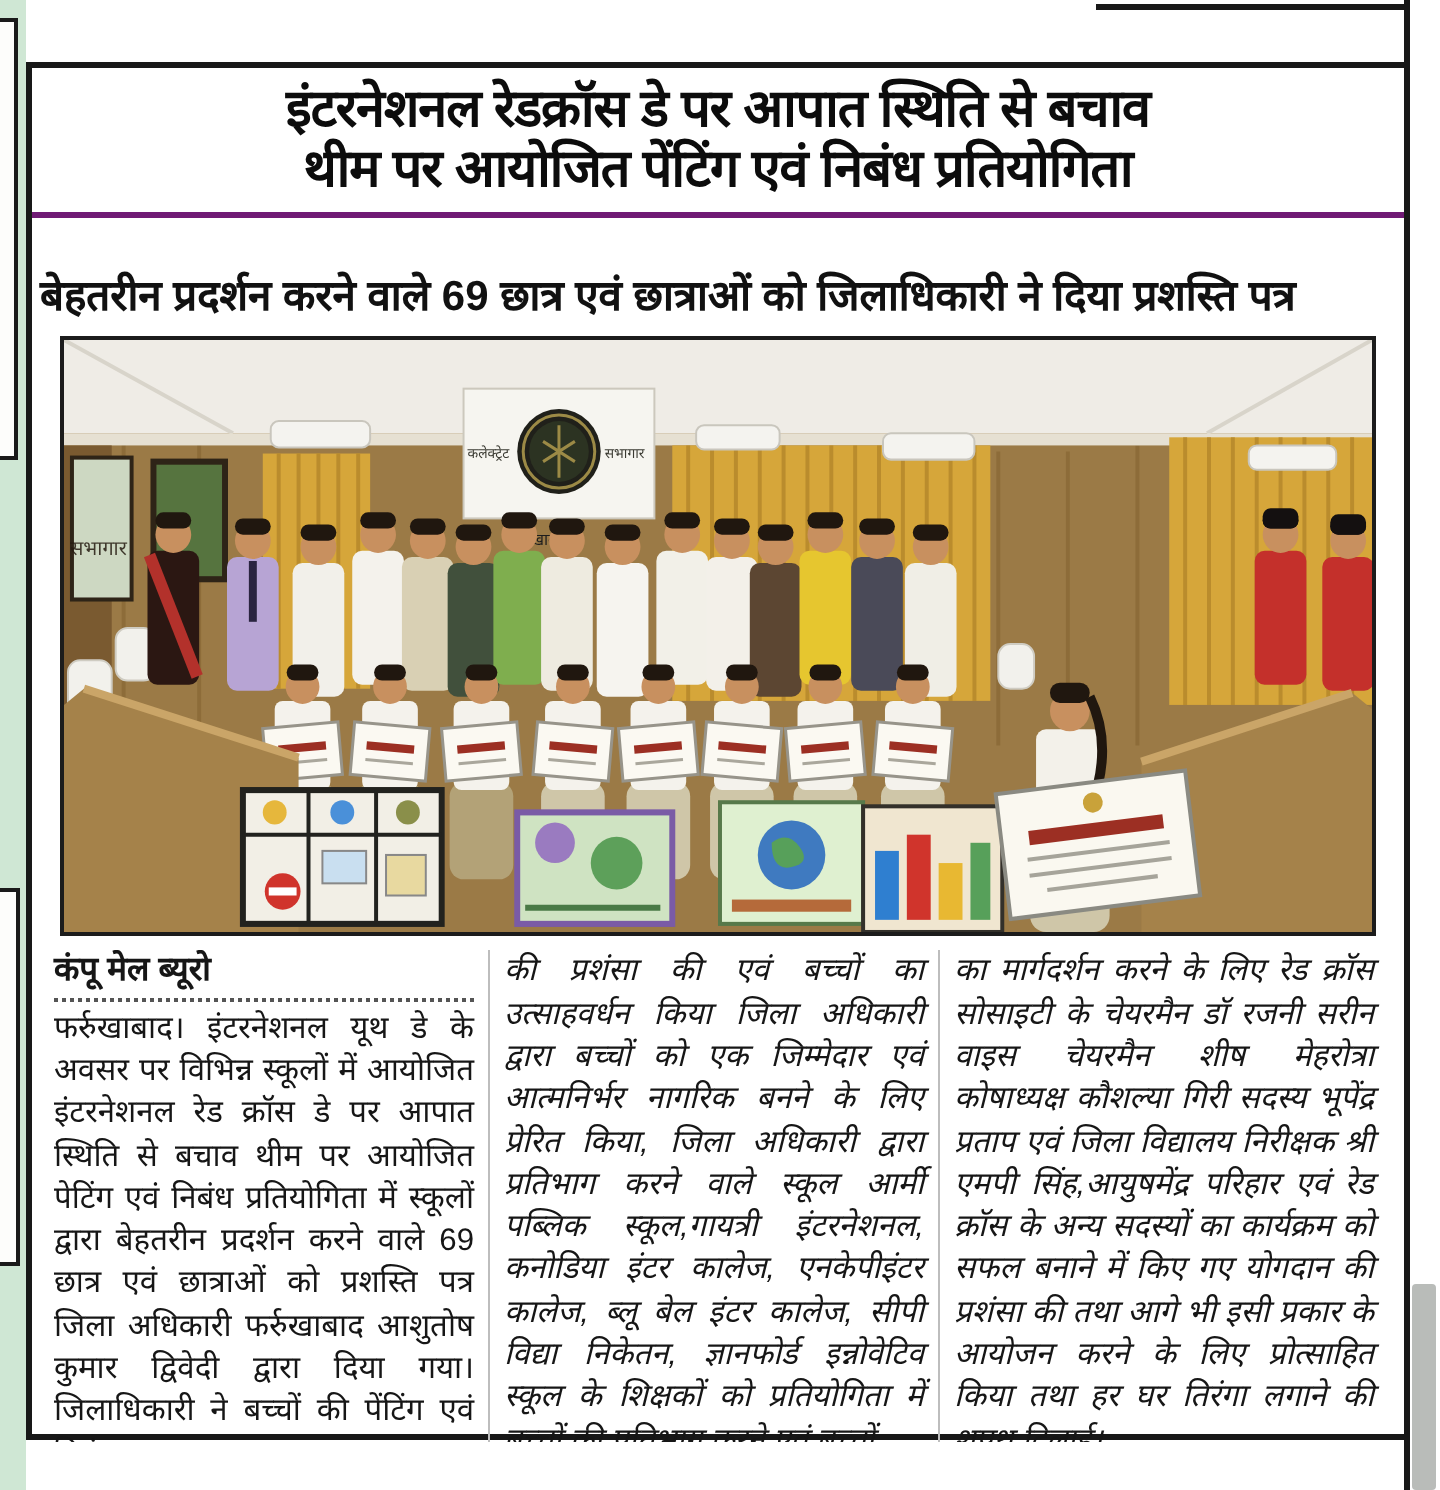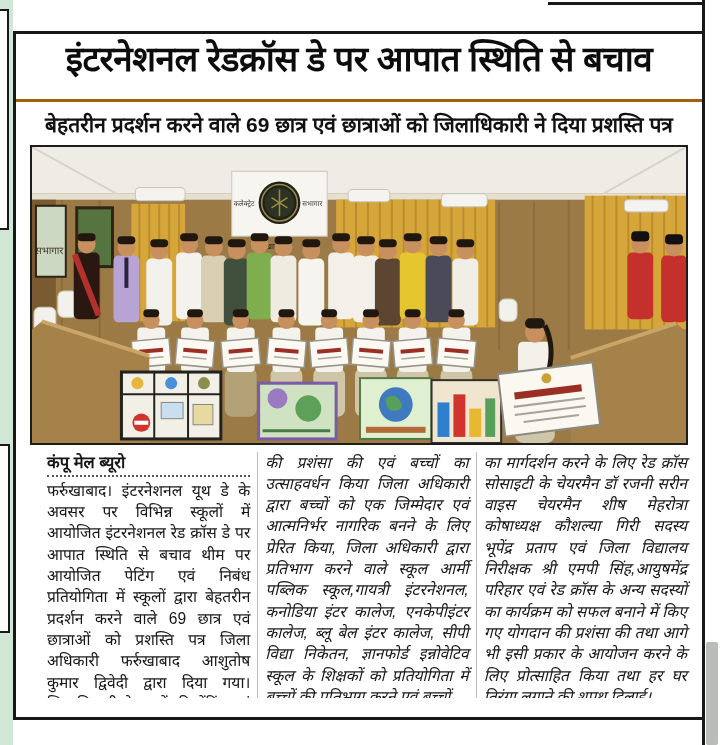--- a/index.html
+++ b/index.html
@@ -13,36 +13,36 @@
   .frag-b{left:0;top:444px;width:10px;height:189px;}
   .page-vline{position:absolute;left:702px;top:0;width:3px;height:745px;background:#181818;}
   .top-hline{position:absolute;left:548px;top:2px;width:156px;height:3px;background:#181818;}
   .artifact-bar{position:absolute;left:706px;top:642px;width:12px;height:103px;background:#b9bcb9;border-radius:2px;}
 
   .article{
     position:absolute;left:13px;top:31px;width:689px;height:689px;box-sizing:border-box;
     background:#fff;border:3px solid #181818;border-right:none;
   }
   .headline{
-    text-align:center;font-weight:bold;font-size:35px;line-height:1.16;
-    padding:5px 6px 19px;border-bottom:3px solid #a16207;color:#0c0c0c;
+    text-align:center;font-weight:bold;font-size:26px;line-height:1.16;
+    padding:5px 6px 7px;border-bottom:3px solid #701a75;color:#0c0c0c;
     letter-spacing:-0.5px;overflow:hidden;
   }
   .headline div{white-space:nowrap;}
   .subheadline{
-    text-align:center;font-weight:bold;font-size:21px;color:#111;
-    padding:8px 4px 7px;white-space:nowrap;overflow:hidden;
+    font-weight:bold;font-size:21px;color:#111;
+    padding:24px 4px 7px;white-space:nowrap;overflow:hidden;
   }
   .photo-wrap{
     margin:0 14px;height:296px;border:2px solid #1c1c1c;position:relative;
     overflow:hidden;background:#9b7a46;
   }
   .photo-wrap svg{display:block;width:100%;height:100%;}
   .cols{
-    display:flex;align-items:stretch;padding:7px 8px 0 24px;height:246px;box-sizing:content-box;
+    display:flex;align-items:stretch;padding:7px 8px 0 4px;height:246px;box-sizing:content-box;
   }
   .col{
     flex:1;padding:0 7px;text-align:justify;font-size:15.6px;line-height:21.3px;
     color:#161616;overflow:hidden;
   }
   .col + .col{border-left:1.5px solid #bdbdbd;font-style:italic;}
   .byline{
     font-weight:bold;font-size:16.5px;border-bottom:2px dotted #555;
     padding-bottom:2px;margin-bottom:3px;text-align:left;
   }
@@ -55,20 +55,21 @@
 <div class="frag frag-a"></div>
 <div class="frag frag-b"></div>
 <div class="page-vline"></div>
 <div class="top-hline"></div>
 <div class="artifact-bar"></div>
 
 <div class="article">
 
   <div class="headline">
     <div>इंटरनेशनल रेडक्रॉस डे पर आपात स्थिति से बचाव</div>
+    <div>थीम पर आयोजित पेंटिंग एवं निबंध प्रतियोगिता</div>
   </div>
 
   <div class="subheadline">बेहतरीन प्रदर्शन करने वाले 69 छात्र एवं छात्राओं को जिलाधिकारी ने दिया प्रशस्ति पत्र</div>
 
   <div class="photo-wrap">
     <svg id="scene" viewBox="0 0 658 292" preserveAspectRatio="none">
 
       <rect x="0" y="0" width="658" height="292" fill="#9b7a46"></rect>
       <g stroke="#82622f" stroke-width="2" opacity="0.55">
         <path d="M30 50 V200 M68 50 V200 M470 55 V200 M505 55 V200 M540 52 V200 M655 50 V200"></path>

